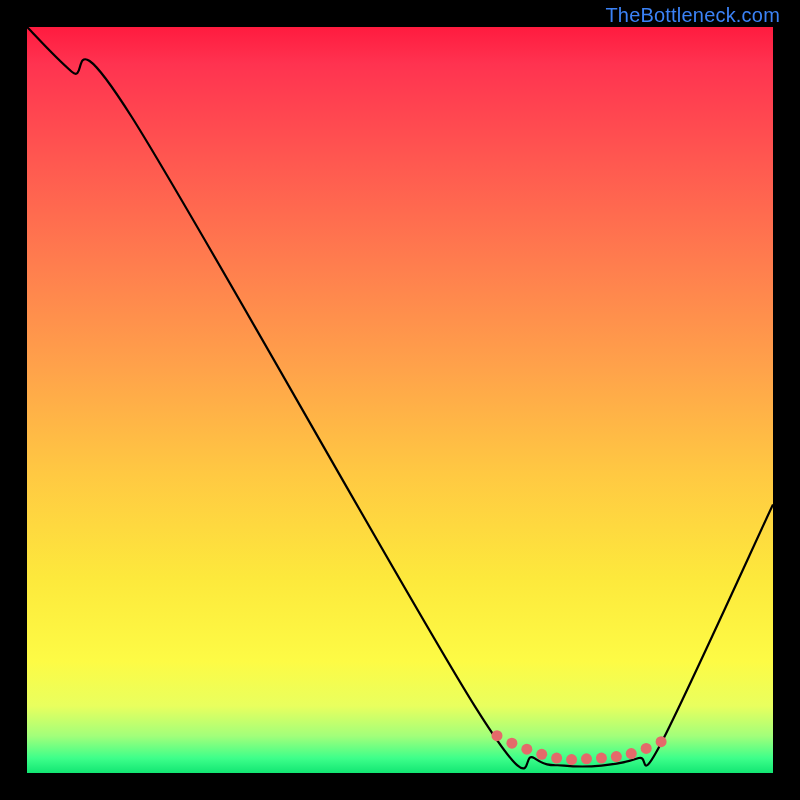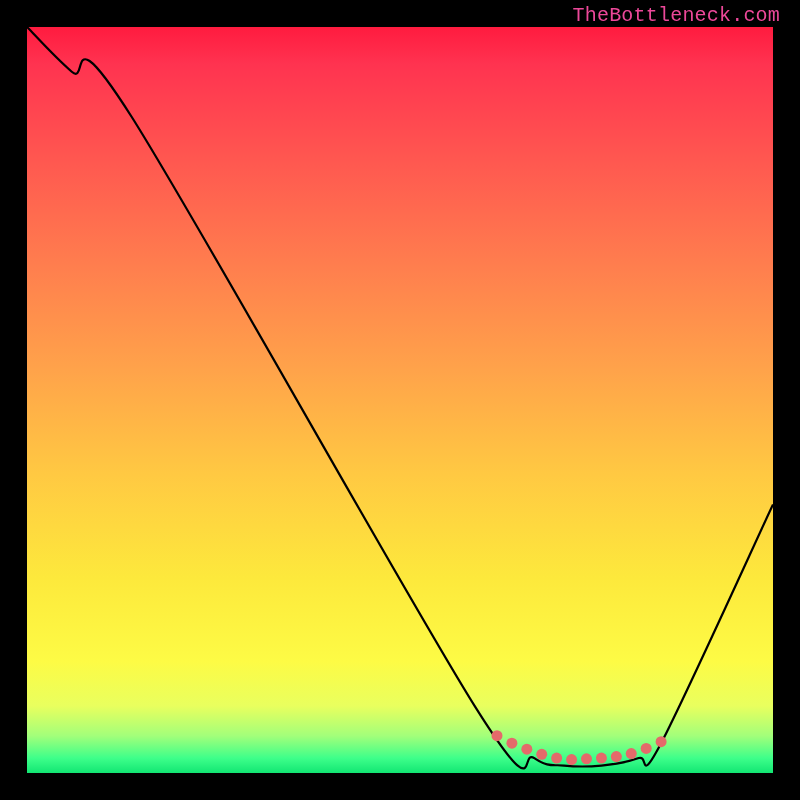--- a/index.html
+++ b/index.html
@@ -49,23 +49,23 @@
     position: absolute;
     left: 0;
     top: 0;
     width: 100%;
     height: 100%;
   }
   .watermark {
     position: absolute;
     top: 4px;
     right: 20px;
-    font-family: Liberation Mono, monospace;
+    font-family: Liberation Sans, sans-serif;
     font-size: 20px;
-    color: #ec4899;
+    color: #3b82f6;
     letter-spacing: 0.2px;
   }
 </style>
 </head>
 <body>
 
 <div class="outer">
   <div class="watermark">TheBottleneck.com</div>
   <div class="plot-area">
     <div class="gradient-bg"></div>

